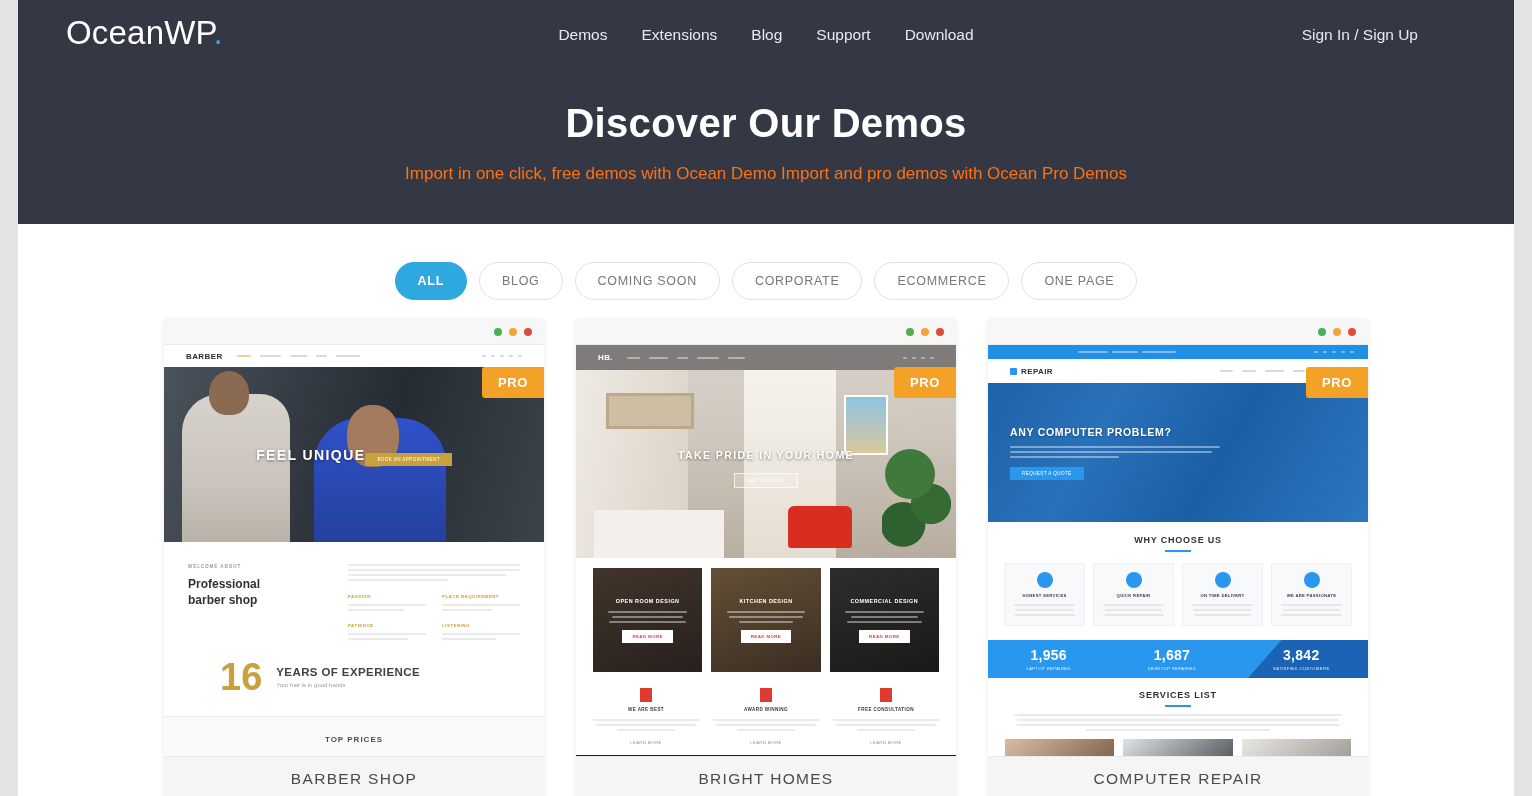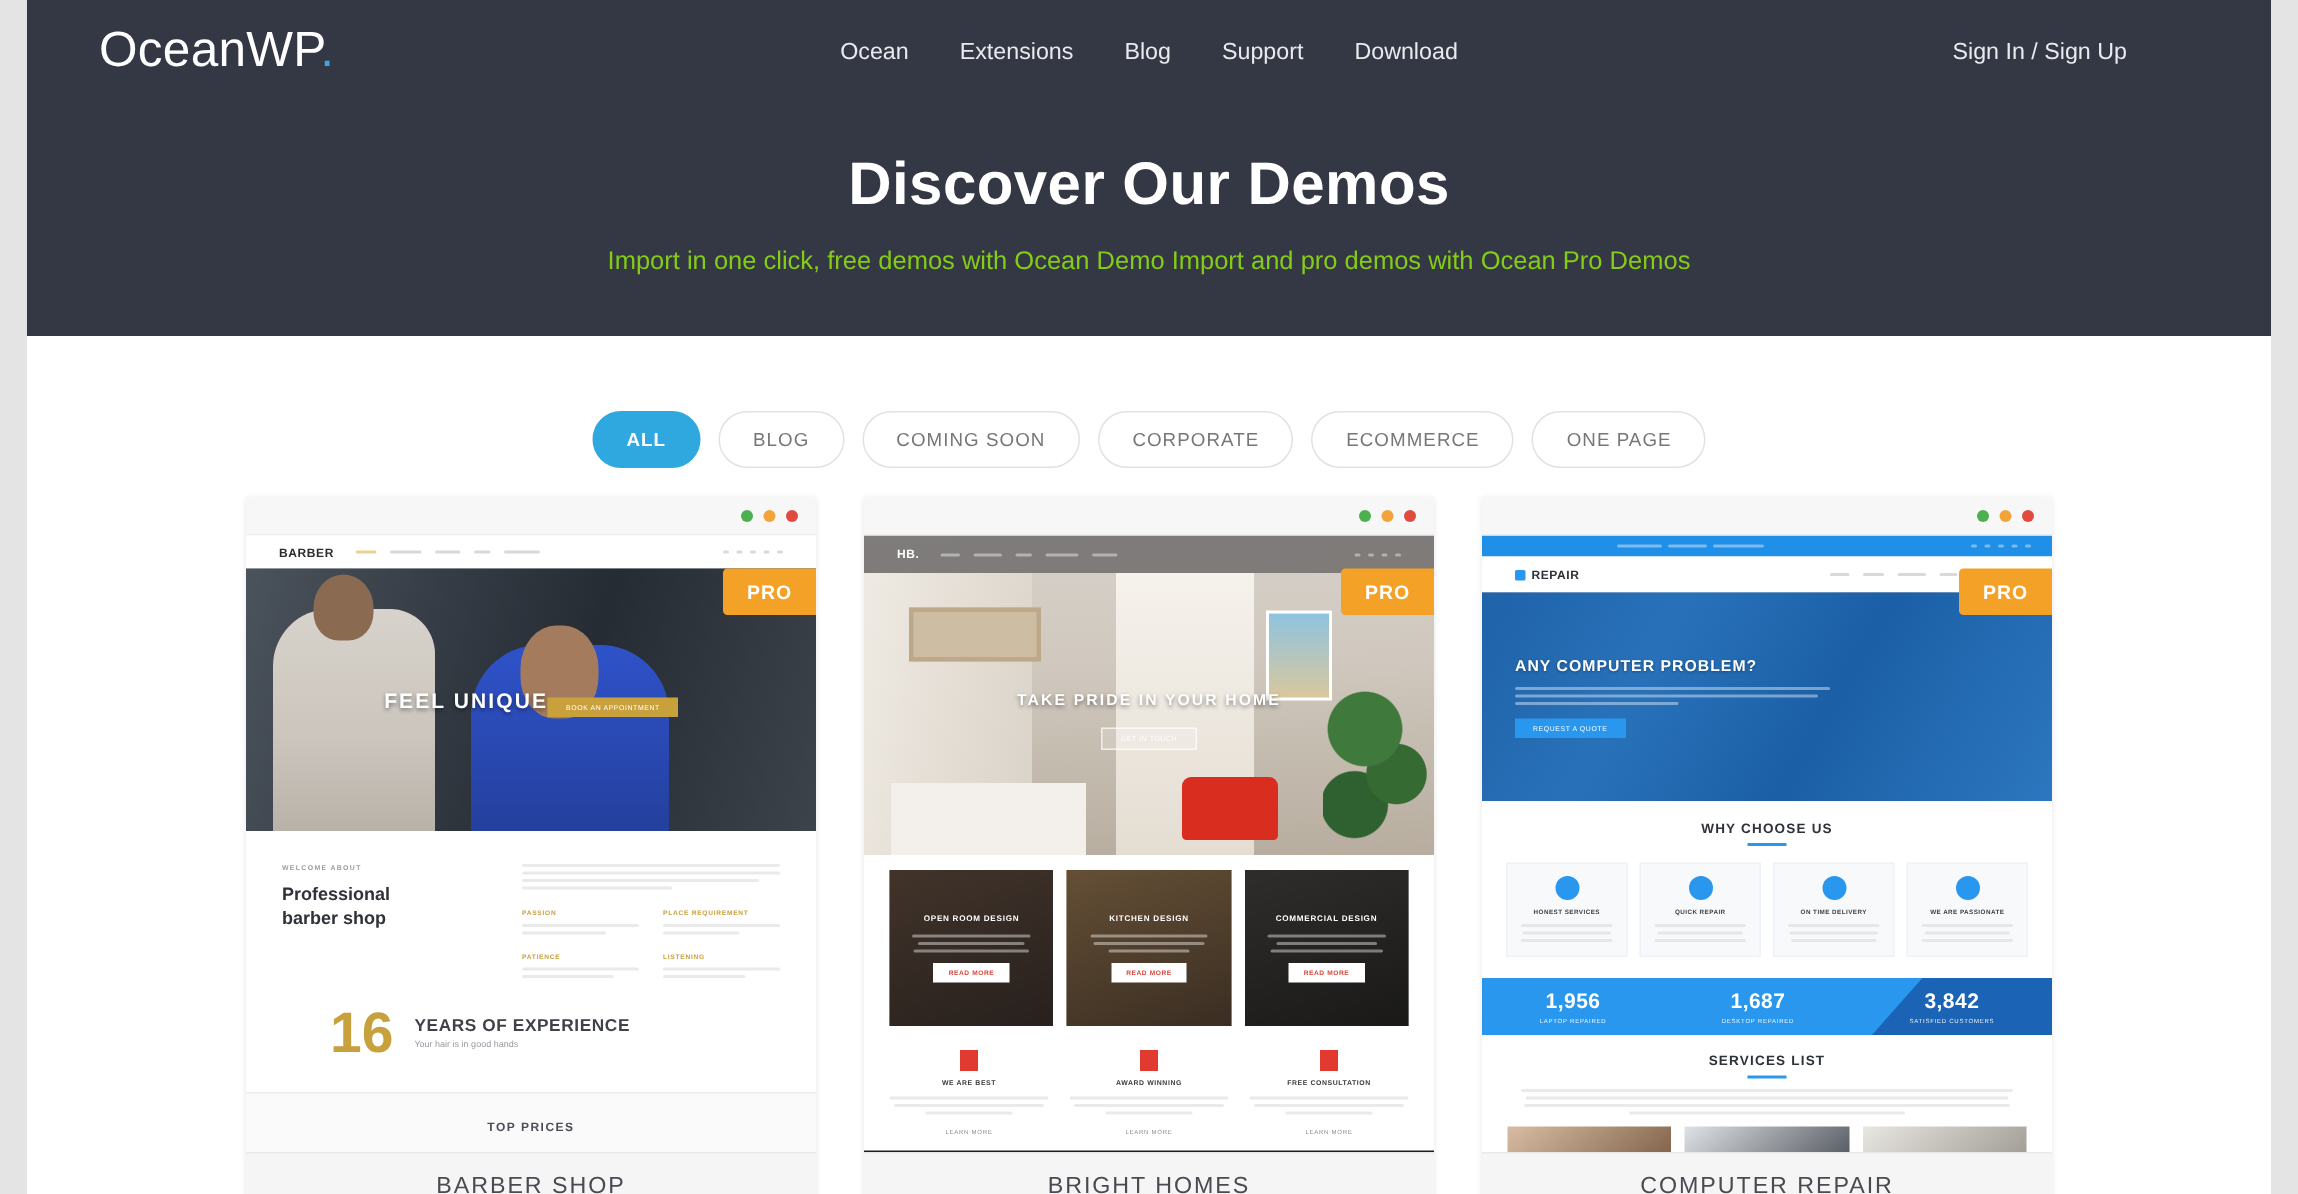--- a/index.html
+++ b/index.html
@@ -77,30 +77,30 @@
   }
   .hero-title {
     font-size: 40px;
     font-weight: bold;
     color: #ffffff;
     letter-spacing: 0.3px;
   }
   .hero-sub {
     margin-top: 18px;
     font-size: 17px;
-    color: #84cc16;
+    color: #f97316;
     font-weight: 400;
   }
 
   
   .filters {
     display: flex;
     justify-content: center;
     gap: 12px;
-    padding-top: 50px;
+    padding-top: 38px;
   }
   .filter-pill {
     border: 1px solid #e2e2e2;
     border-radius: 22px;
     background: #ffffff;
     color: #777777;
     font-size: 12.5px;
     letter-spacing: 0.7px;
     padding: 11px 22px;
     cursor: pointer;
@@ -343,21 +343,21 @@
 </head>
 <body>
 
 <div class="page-frame">
 
   <header class="site-header">
     <div class="header-bar">
       <div class="brand"><span>OceanWP</span><span class="dot">.</span></div>
 
       <nav class="main-nav">
-        <a>Ocean</a>
+        <a>Demos</a>
         <a>Extensions</a>
         <a>Blog</a>
         <a>Support</a>
         <a>Download</a>
       </nav>
 
       <a class="account-link">Sign In / Sign Up</a>
     </div>
 
     <div class="hero">

